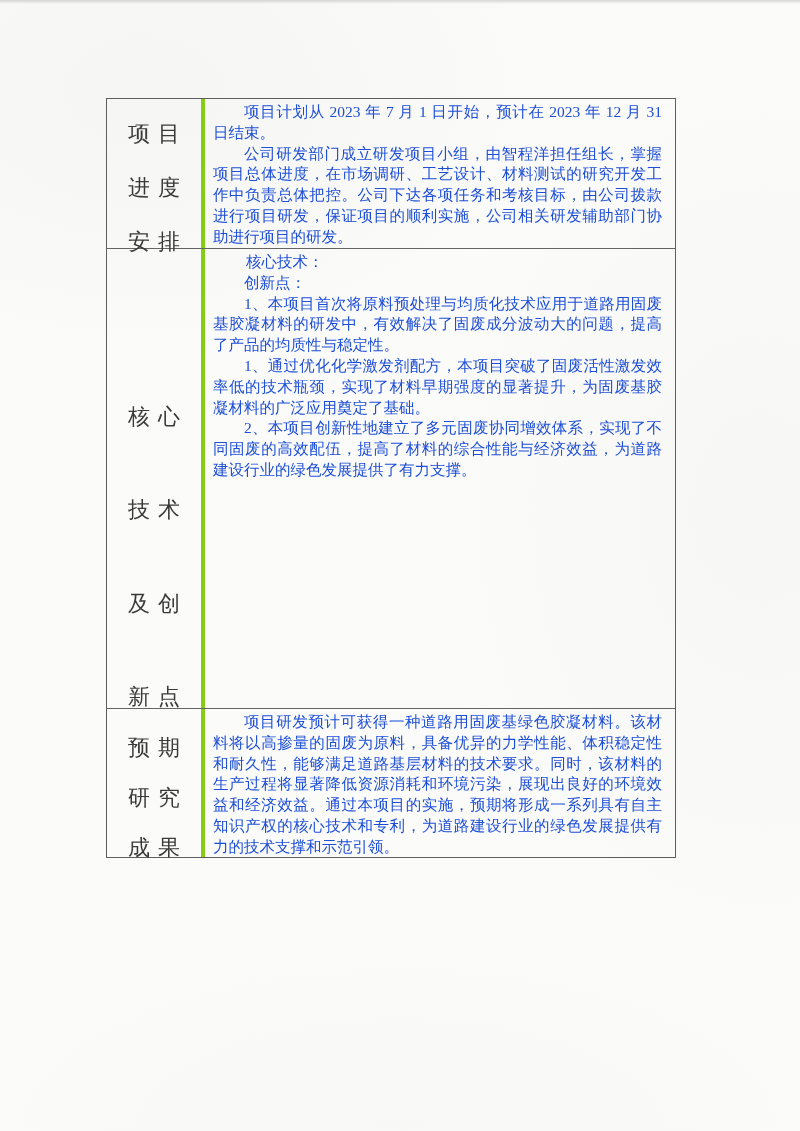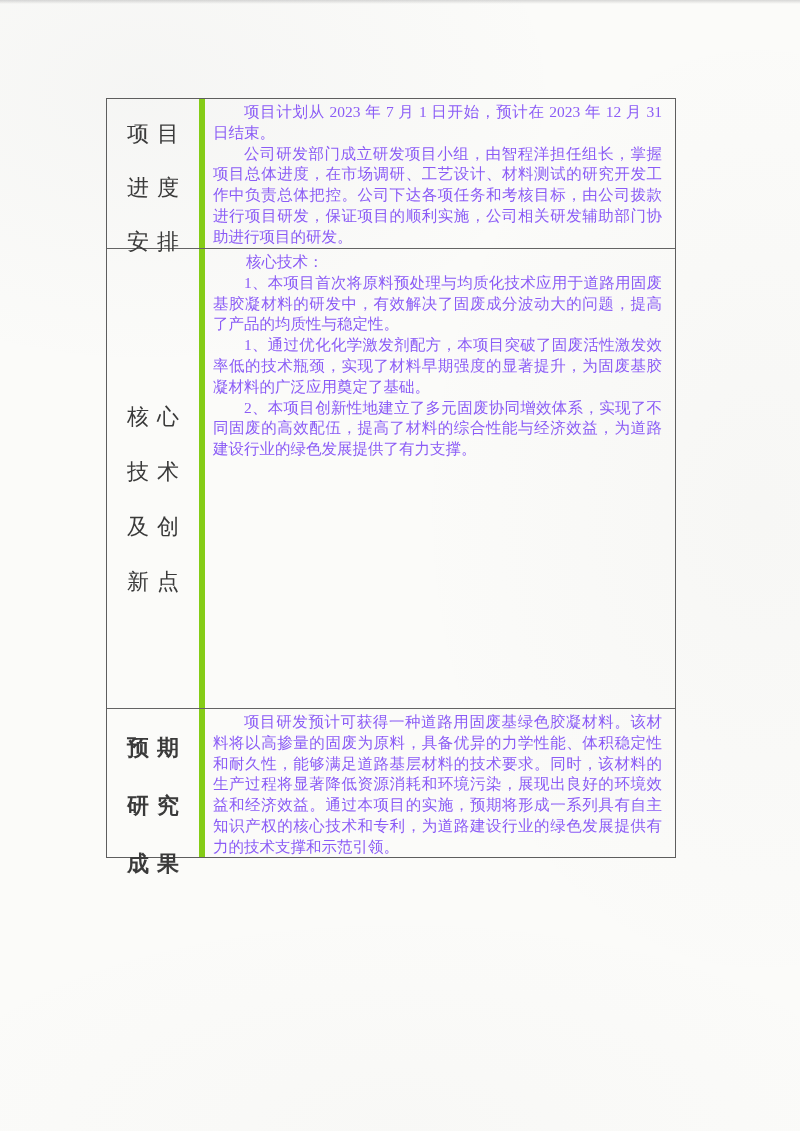--- a/index.html
+++ b/index.html
@@ -38,42 +38,42 @@
     border-bottom: 1px solid #646464;
   }
   .t-row:last-child { border-bottom: none; }
   .row-progress { height: 150px; }
   .row-coretech { height: 460px; }
   .row-results  { height: 148px; }
 
   .hdr-cell {
     width: 98px;
     box-sizing: border-box;
-    border-right: 6px solid #84cc16;
+    border-right: 4px solid #84cc16;
     display: flex;
     flex-direction: column;
     align-items: center;
     font-size: 22px;
     line-height: 23px;
     color: #3a3a3a;
   }
   .hdr-line { letter-spacing: 8px; margin-right: -8px; white-space: nowrap; }
   .row-progress .hdr-cell { padding-top: 23px; gap: 31px; }
-  .row-coretech .hdr-cell { padding-top: 156px; gap: 32px; }
-  .row-results  .hdr-cell { padding-top: 27px; gap: 35px; font-weight: bold; }
+  .row-coretech .hdr-cell { padding-top: 156px; gap: 32px; justify-content: space-between; }
+  .row-results  .hdr-cell { padding-top: 27px; gap: 27px; }
 
   .content-cell {
     flex: 1;
     box-sizing: border-box;
     padding: 3px 13px 0 8px;
     font-size: 15.5px;
     line-height: 20.8px;
     text-align: justify;
     text-justify: inter-character;
-    color: #8b5cf6;
+    color: #1d4ed8;
   }
   .p { text-indent: 2em; margin: 0; }
   .p.no-indent { text-indent: 0; margin-left: 33px; }
 </style>
 </head>
 <body>
 
 <div class="scan-top-edge"></div>
 <div class="scan-tint"></div>
 
@@ -93,20 +93,21 @@
 
   <div class="t-row row-coretech">
     <div class="hdr-cell">
       <div class="hdr-line">核心</div>
       <div class="hdr-line">技术</div>
       <div class="hdr-line">及创</div>
       <div class="hdr-line">新点</div>
     </div>
     <div class="content-cell">
       <p class="p no-indent">核心技术：</p>
+      <p class="p">创新点：</p>
       <p class="p">1、本项目首次将原料预处理与均质化技术应用于道路用固废基胶凝材料的研发中，有效解决了固废成分波动大的问题，提高了产品的均质性与稳定性。</p>
       <p class="p">1、通过优化化学激发剂配方，本项目突破了固废活性激发效率低的技术瓶颈，实现了材料早期强度的显著提升，为固废基胶凝材料的广泛应用奠定了基础。</p>
       <p class="p">2、本项目创新性地建立了多元固废协同增效体系，实现了不同固废的高效配伍，提高了材料的综合性能与经济效益，为道路建设行业的绿色发展提供了有力支撑。</p>
     </div>
   </div>
 
   <div class="t-row row-results">
     <div class="hdr-cell">
       <div class="hdr-line">预期</div>
       <div class="hdr-line">研究</div>

